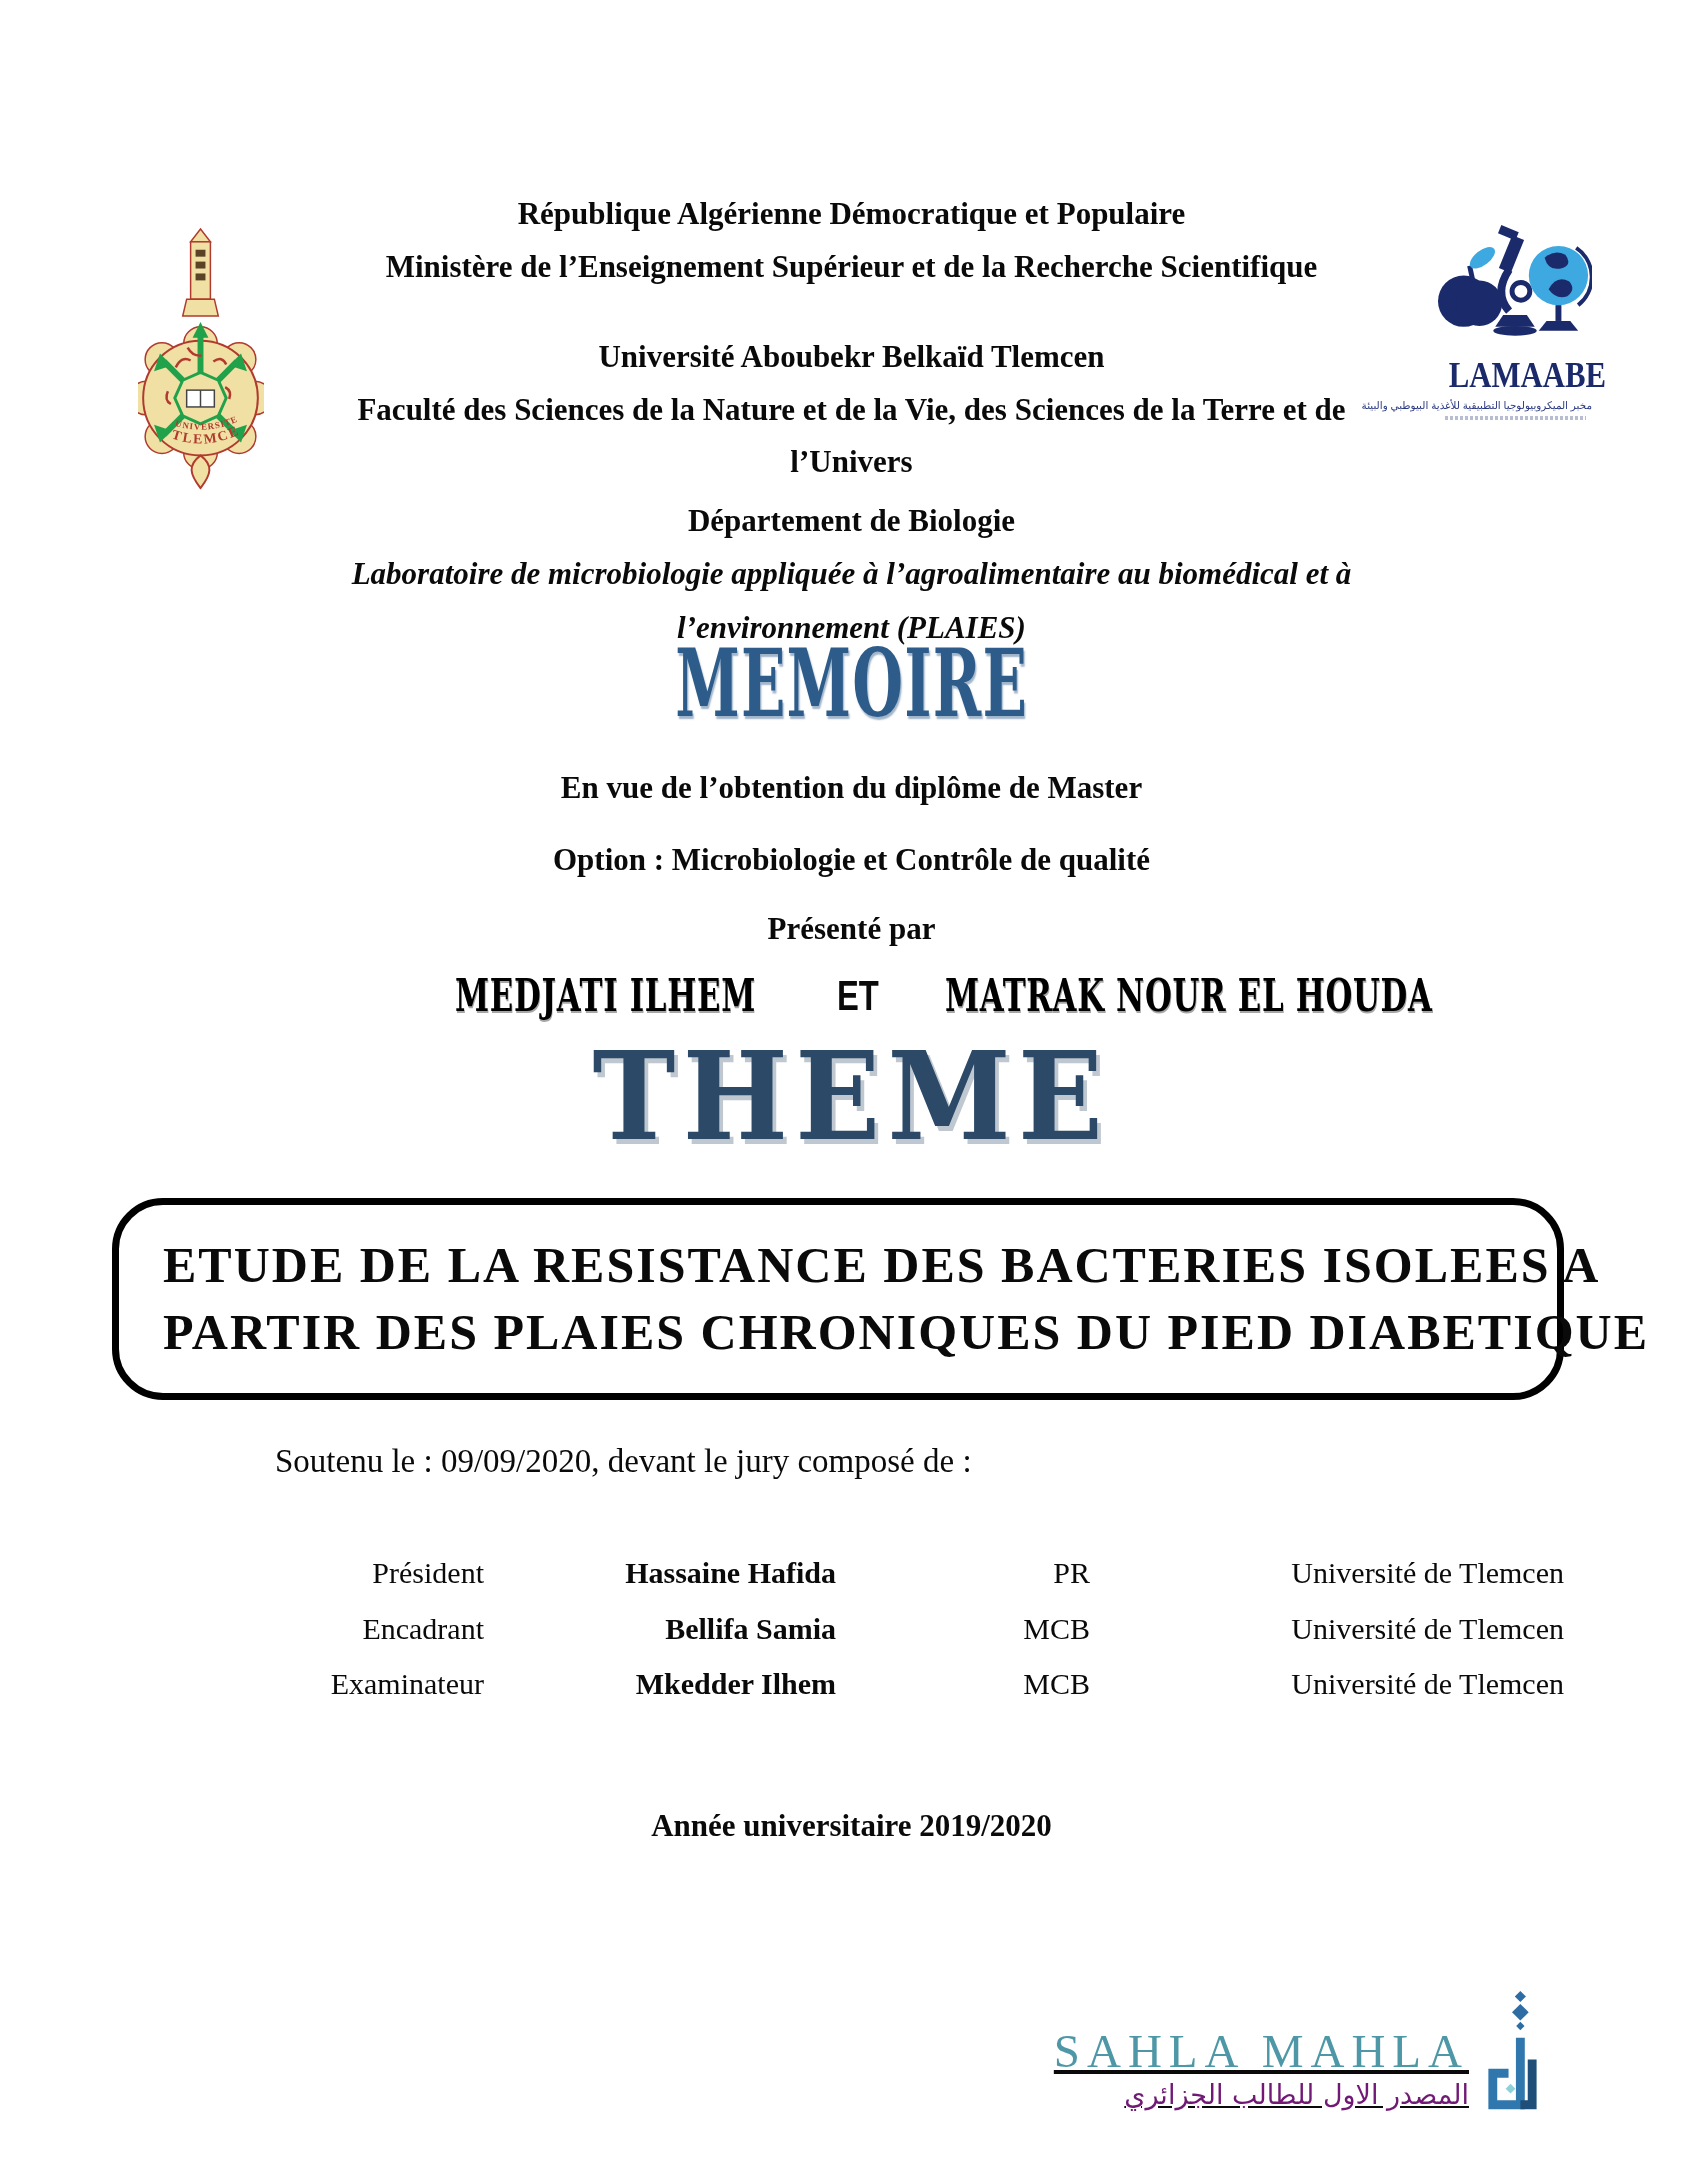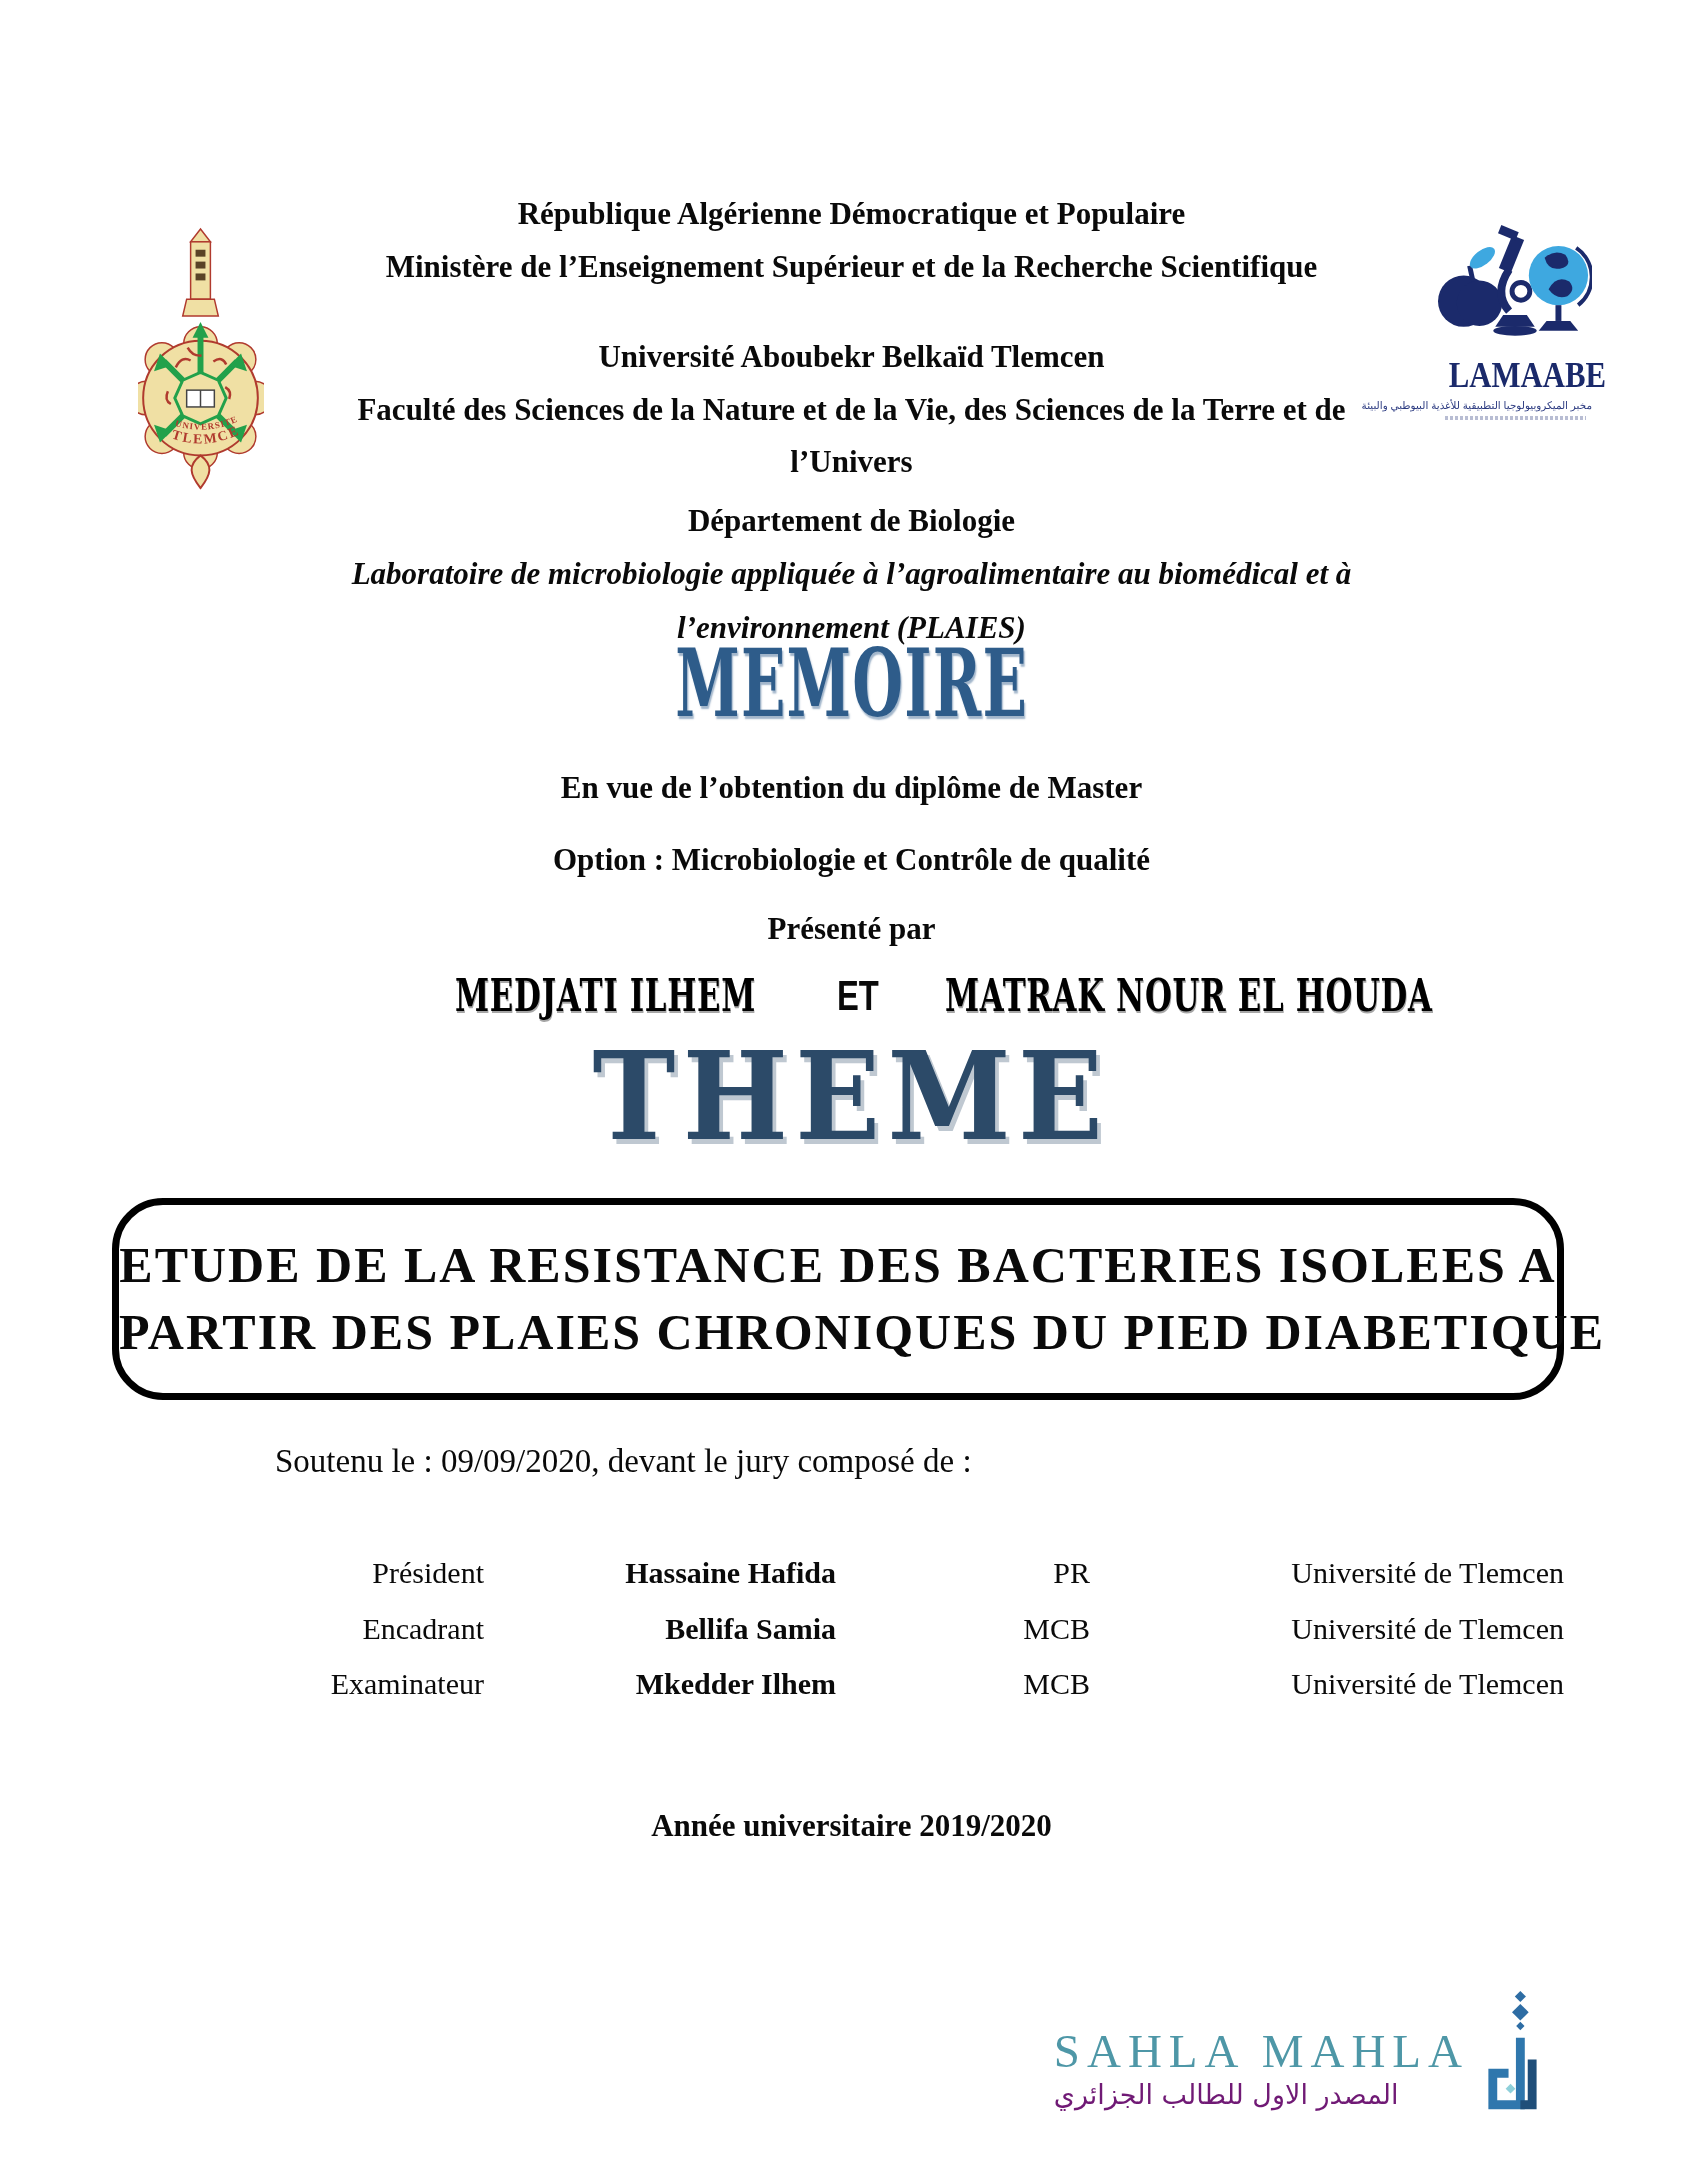--- a/index.html
+++ b/index.html
@@ -57,21 +57,21 @@
   .theme-box {
     position:absolute; left:112px; top:1198px;
     width:1452px; height:202px; box-sizing:border-box;
     border:7px solid #000; border-radius:51px;
     background:#fff;
     display:flex; flex-direction:column; justify-content:center;
     text-align:center;
   }
   .theme-box-line {
     font-weight:bold; font-size:50px; letter-spacing:2px;
-    line-height:1.35; white-space:nowrap;
+    line-height:1.35; white-space:nowrap;padding-left:44px;
   }
 
   
   .defense-line {
     position:absolute; left:275px; top:1443px;
     font-weight:normal; font-size:33px; white-space:nowrap;
   }
   .jury-row {
     position:absolute; left:272px; right:119px;
     display:grid; grid-template-columns:212px 352px 254px 1fr;
@@ -100,21 +100,21 @@
     width:141px; height:4px; margin:5px auto 0;
     background:repeating-linear-gradient(90deg,#9aa1c0 0 3px, transparent 3px 5px);
     opacity:.7;
   }
 
   
   .sahla-block {
     position:absolute; top:2028px; right:141px;
     display:flex; align-items:flex-start; gap:12px;
   }
-  .sahla-text { text-align:left; }
+  .sahla-text { text-align:right;text-decoration:underline; }
   .sahla-wordmark {
     font-family:"Liberation Serif", serif;
     font-size:47px; letter-spacing:7px; color:#4e97a7;
     line-height:1; white-space:nowrap;
   }
   .sahla-arabic {
     font-family:"DejaVu Sans", sans-serif;
     font-size:27px; color:#701a75; direction:rtl;
     margin-top:4px; white-space:nowrap; letter-spacing:2px;
   }

